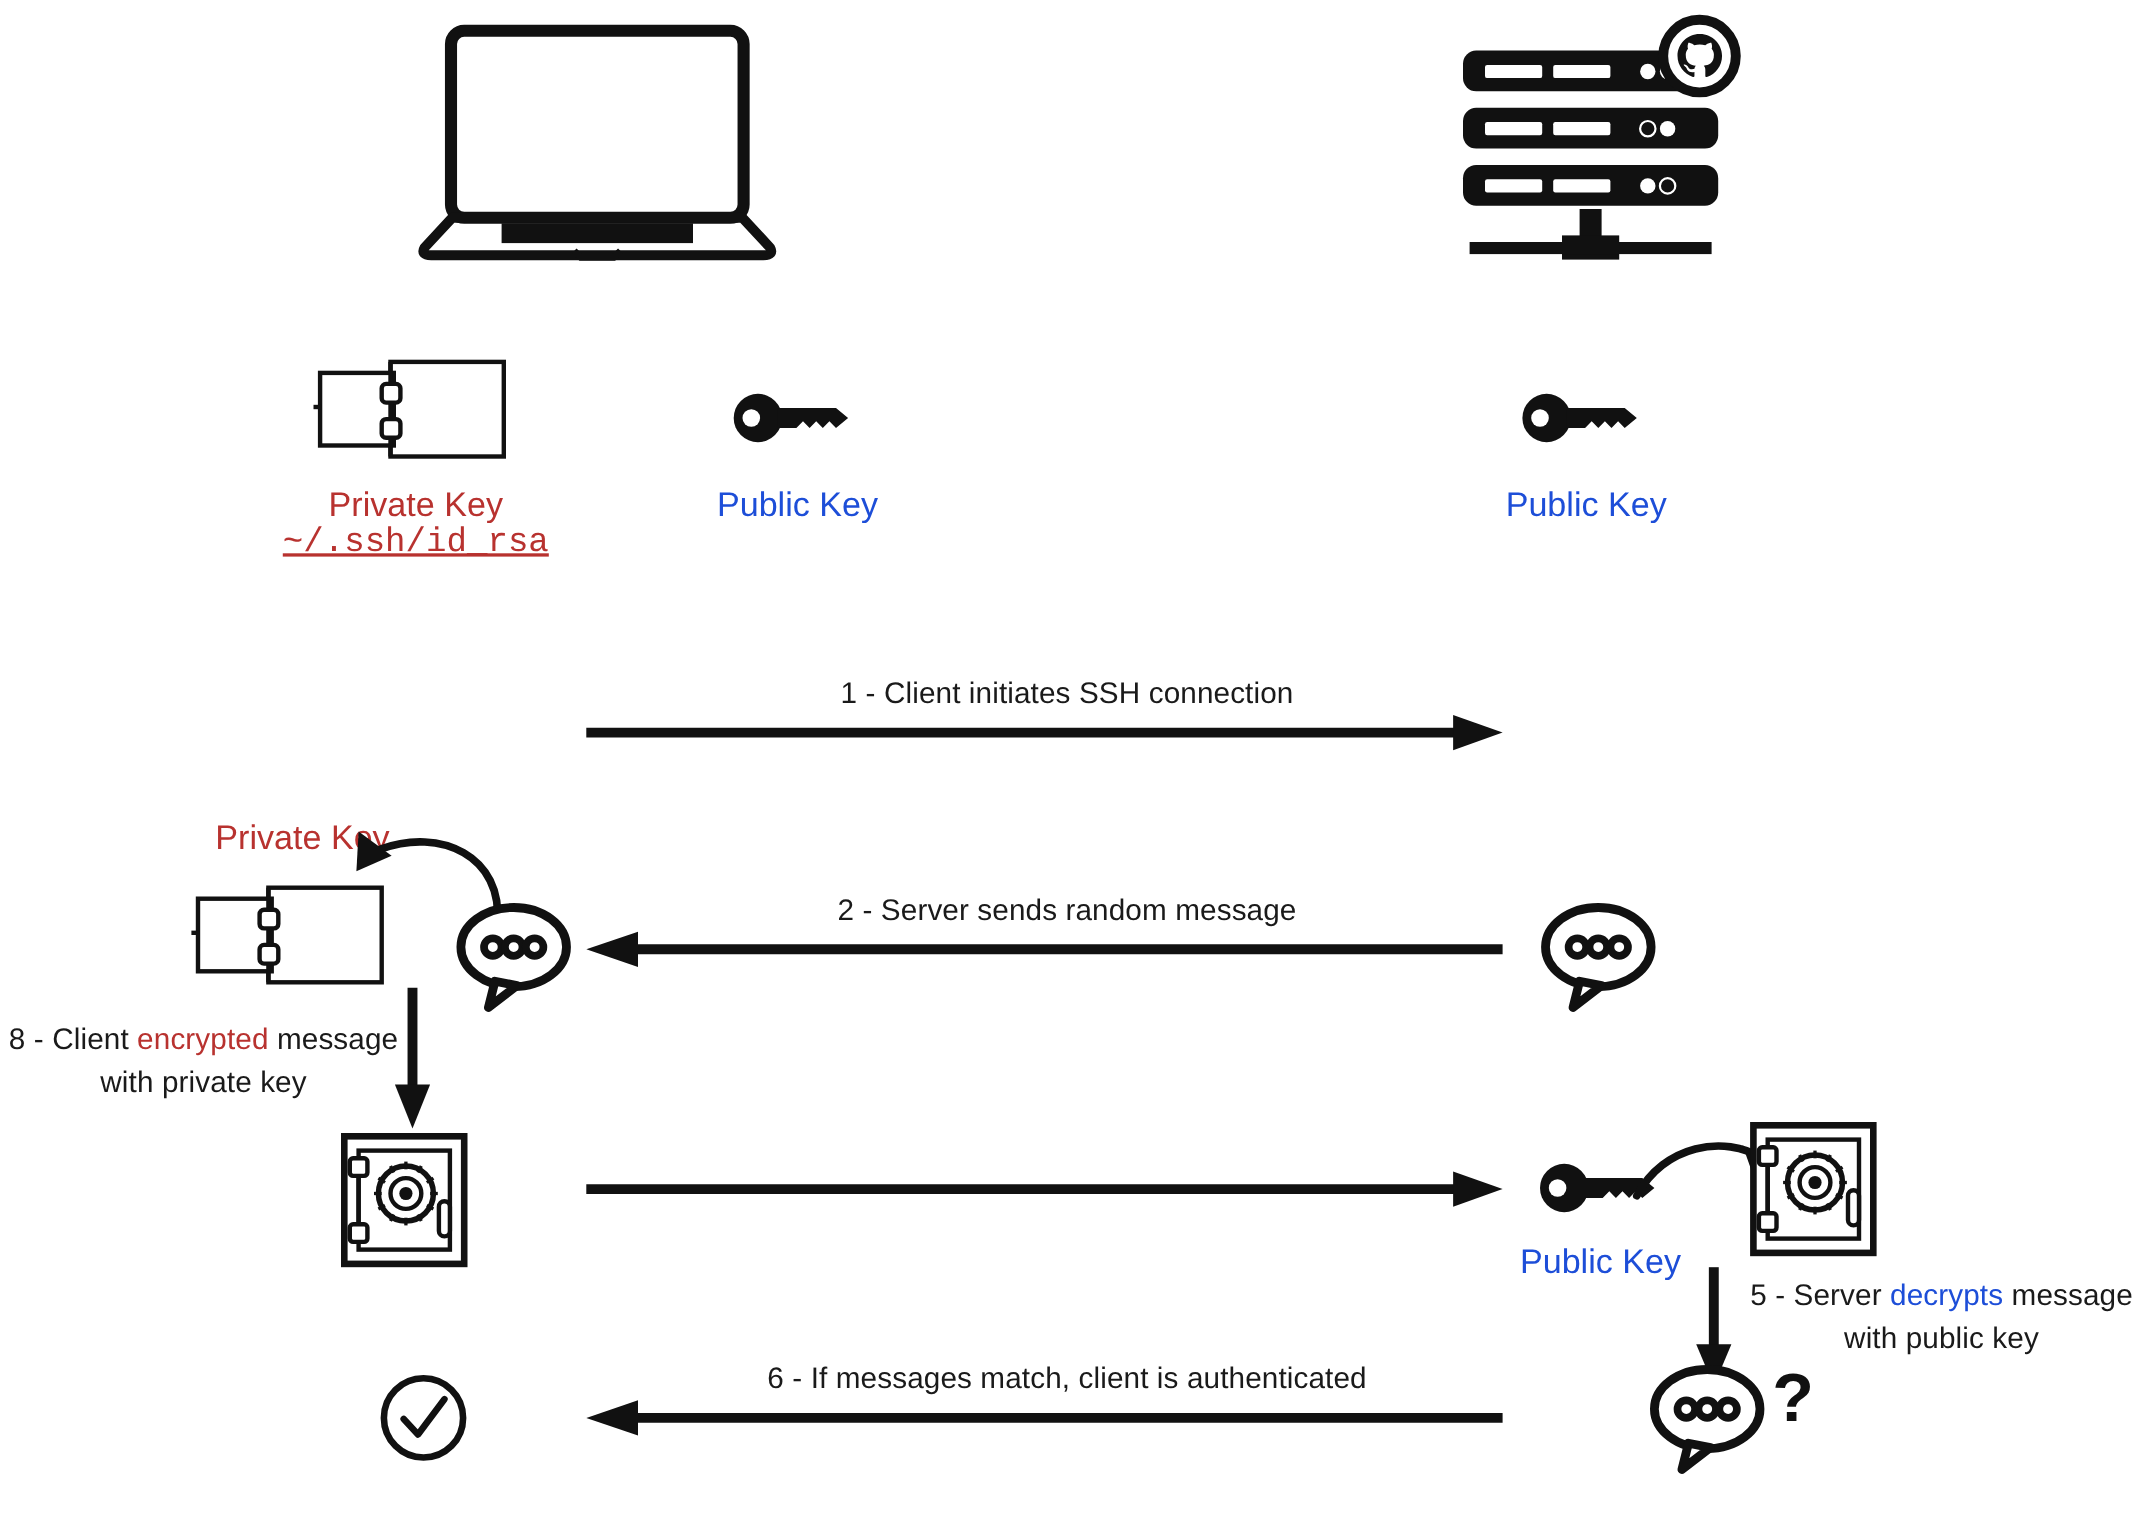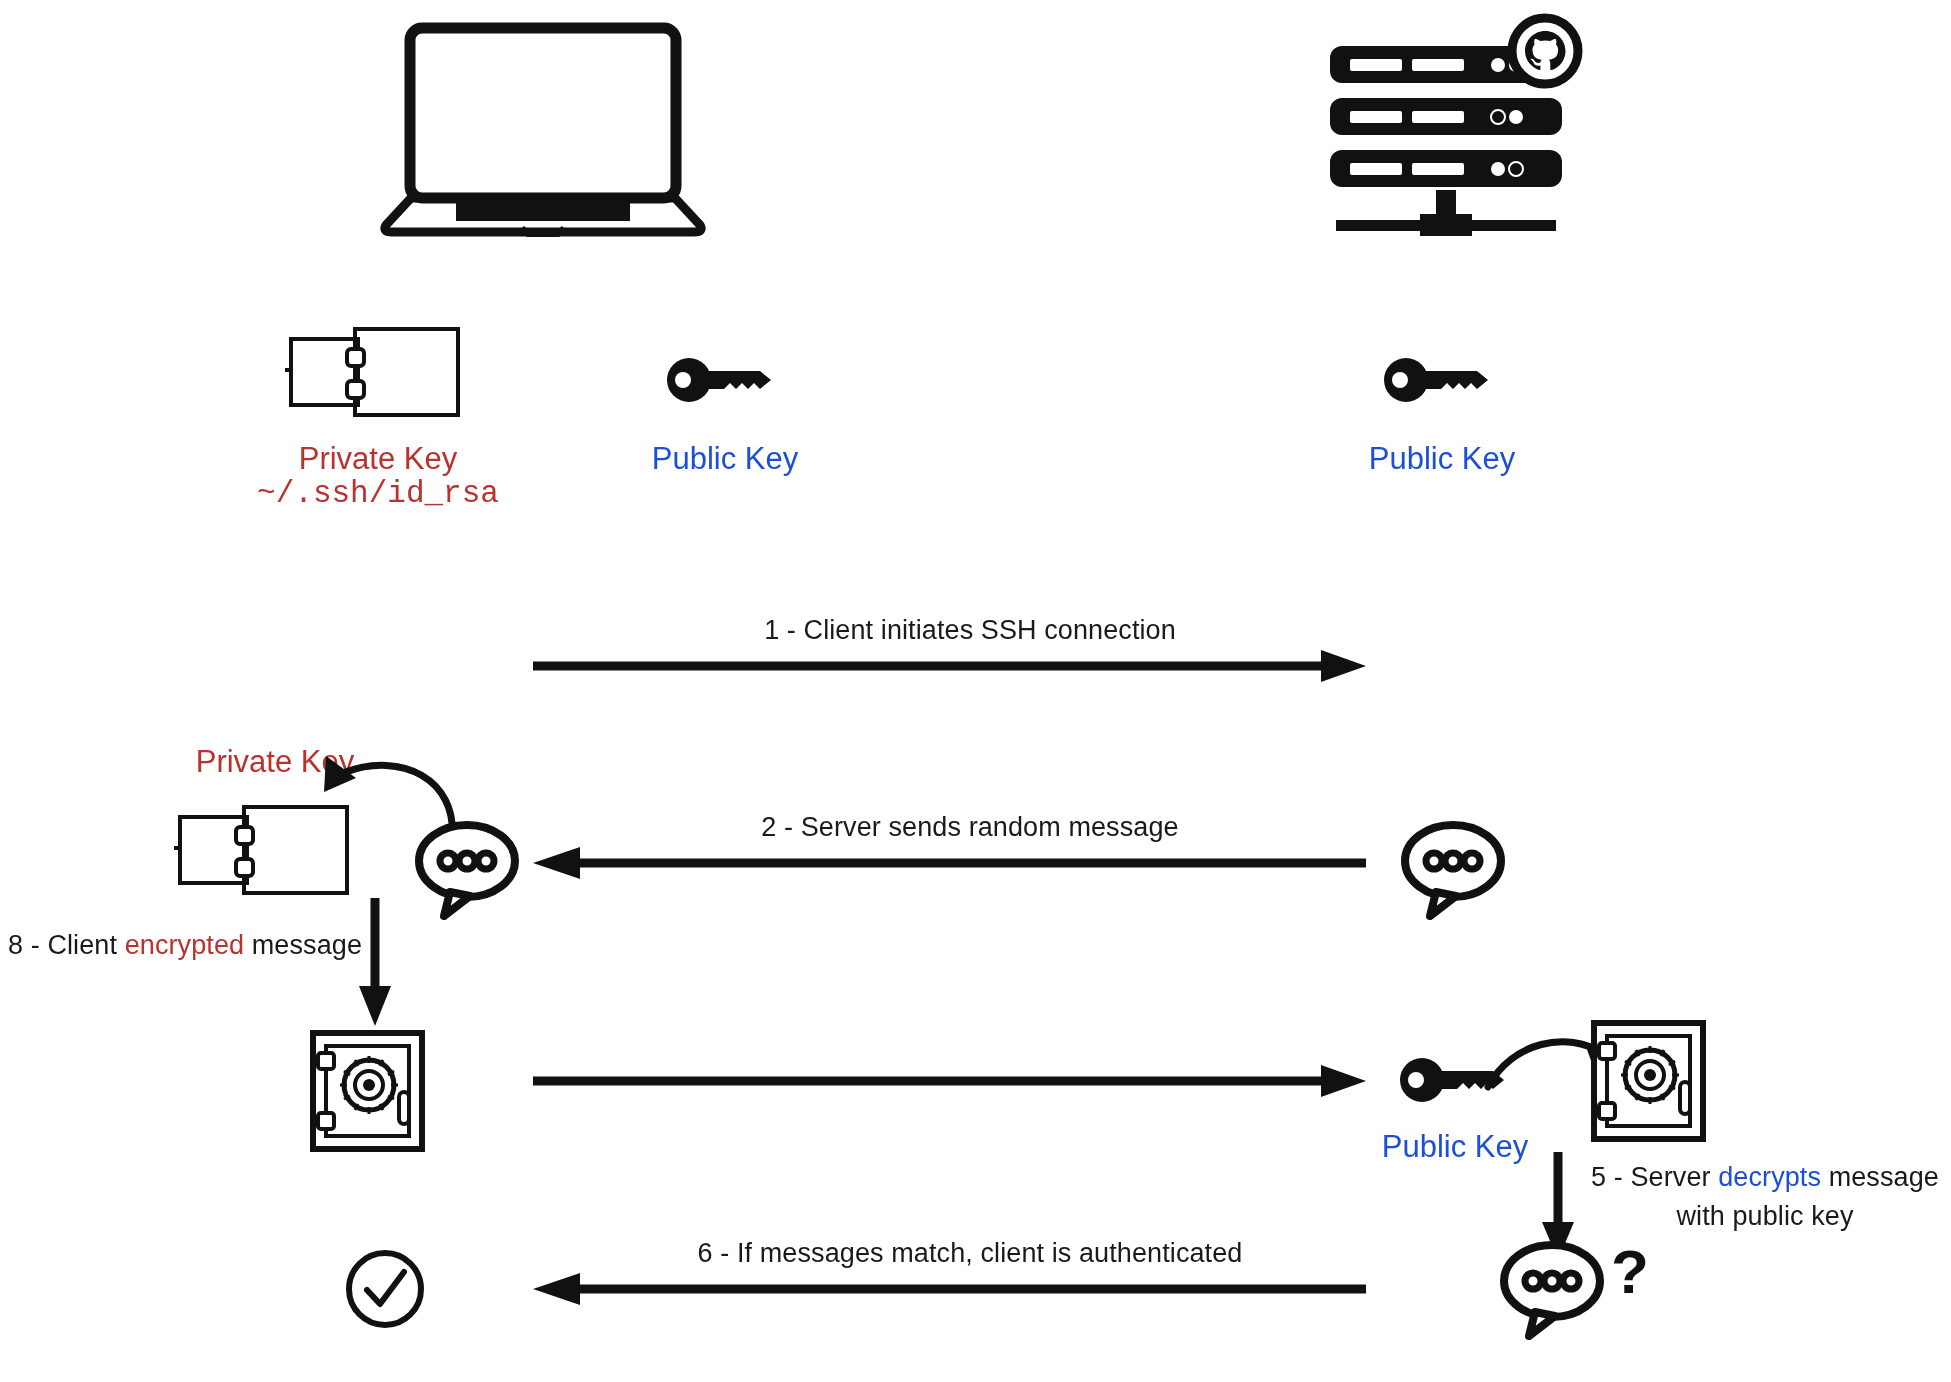--- a/index.html
+++ b/index.html
@@ -21,20 +21,21 @@
   .abs { position: absolute; }
   .label {
     position: absolute;
     text-align: center;
     line-height: 1.18;
     white-space: pre;
     font-family: "Liberation Sans", sans-serif;
   }
   .mono {
     font-family: "Liberation Mono", monospace;
+    text-decoration: underline;
   }
   .red   { color: #b8322f; }
   .green { color: #1d4ed8; }
   .step-text {
     font-size: 27px;
     color: #1a1a1a;
     letter-spacing: 0.1px;
   }
   .keyname {
     font-size: 31px;
@@ -187,20 +188,21 @@
       <path d="M38 74 L32 98 L58 78 Z" fill="#fff" stroke="#111" stroke-width="8" stroke-linejoin="round"></path>
       <g fill="none" stroke="#111" stroke-width="7">
         <circle cx="36" cy="43" r="8"></circle>
         <circle cx="55" cy="43" r="8"></circle>
         <circle cx="74" cy="43" r="8"></circle>
       </g>
     </svg>
   </div>
 
   <div class="label step-text" style="left:0px; top:930px; width:370px;"><span>8 - Client </span><span class="red">encrypted</span><span> message</span></div>
+  <div class="label step-text" style="left:0px; top:969px; width:370px;">with private key</div>
 
   <div class="abs" style="left:357px; top:898px;">
     <svg width="36" height="128" viewBox="0 0 36 128">
       <line x1="18" y1="0" x2="18" y2="90" stroke="#111" stroke-width="9"></line>
       <path d="M2 88 L18 128 L34 88 Z" fill="#111"></path>
     </svg>
   </div>
 
   <div class="abs" style="left:303px; top:1030px;">
     <svg width="122" height="122" viewBox="0 0 122 122">

